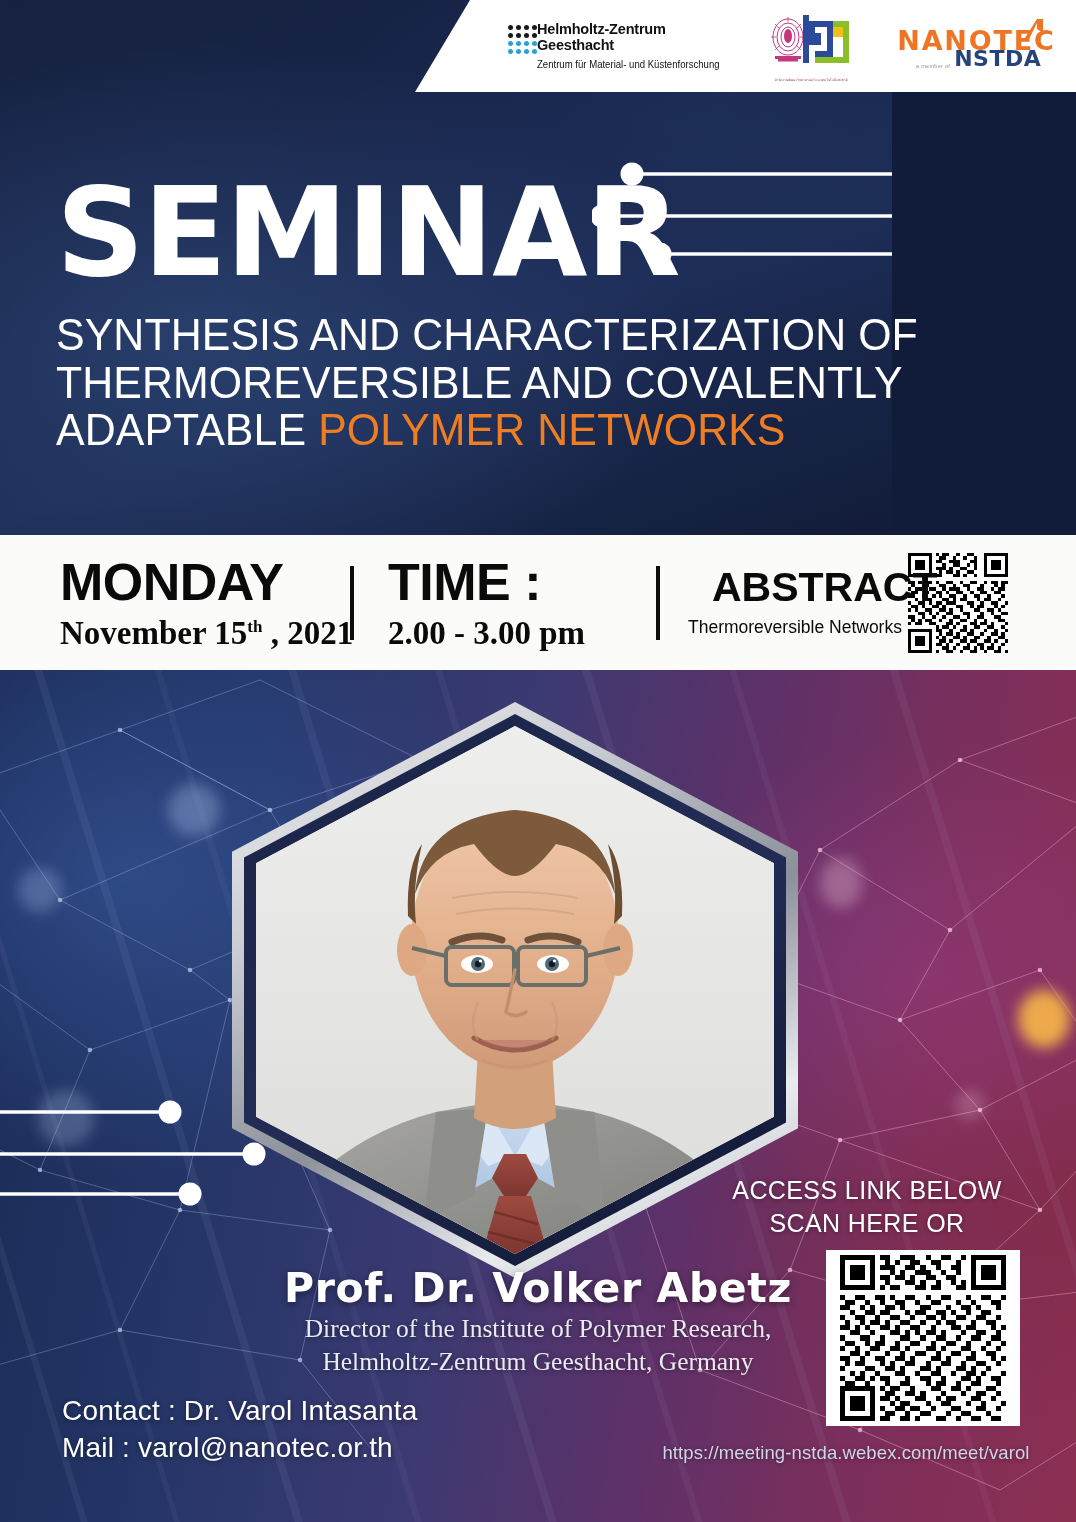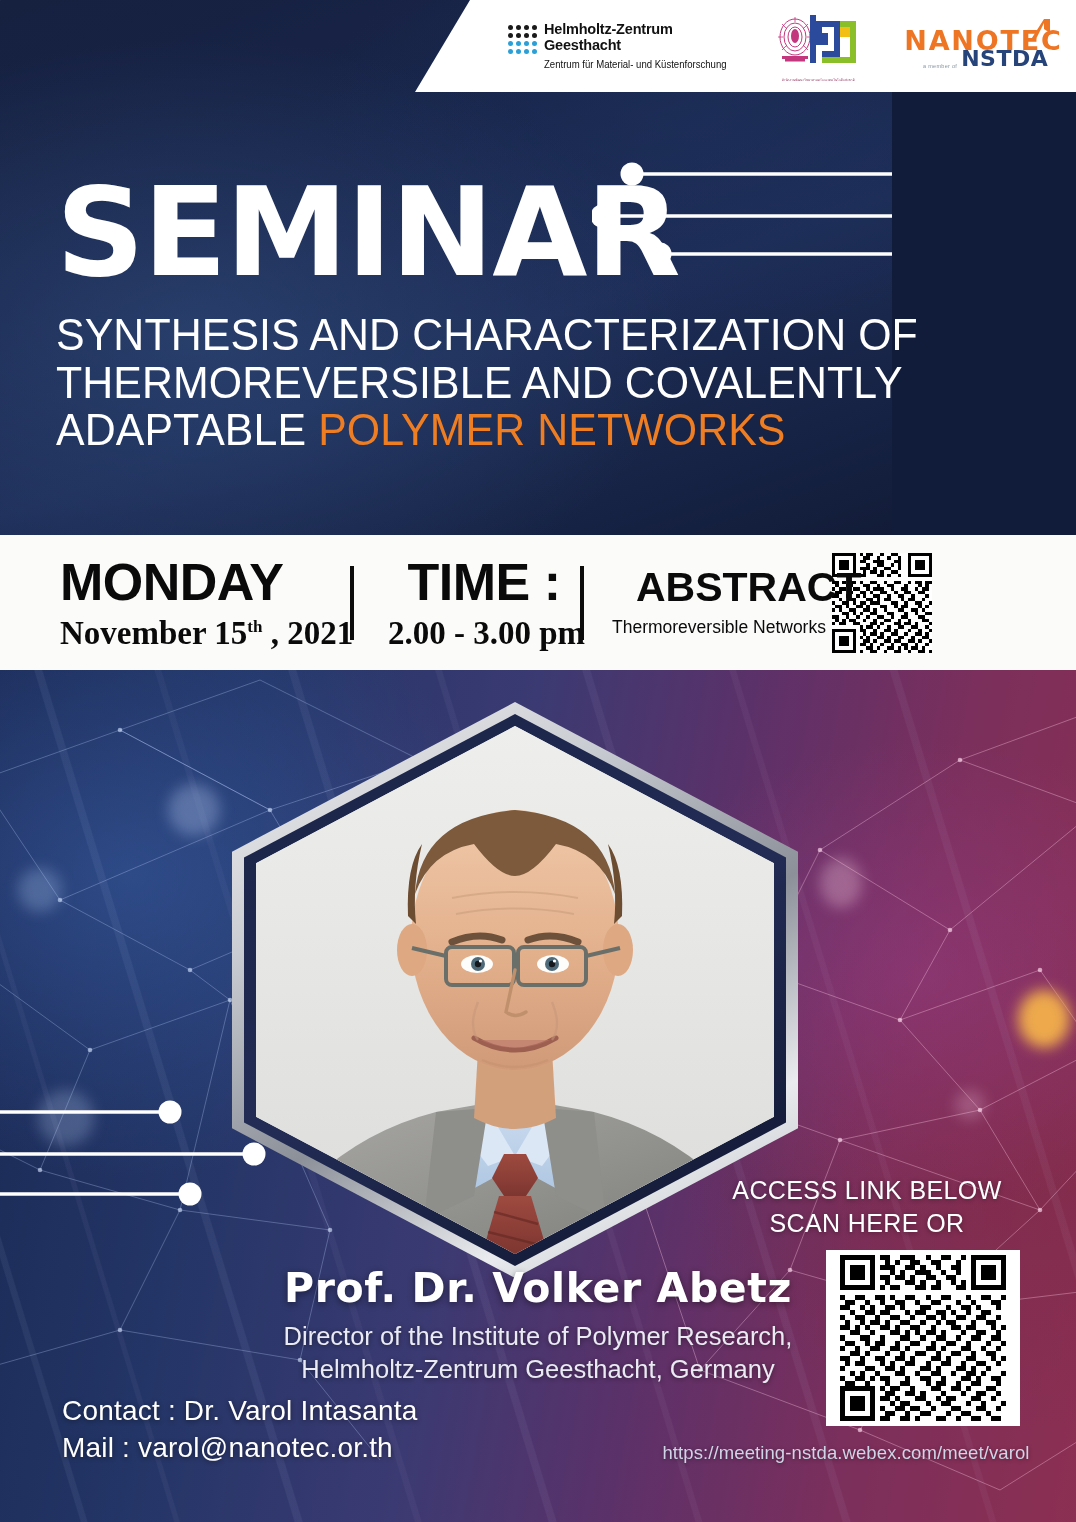--- a/index.html
+++ b/index.html
@@ -20,21 +20,21 @@
     background:#ffffff;
     clip-path: polygon(470px 0, 1076px 0, 1076px 92px, 415px 92px);
     z-index:6;
   }
   .logo-band-inner {
     position:absolute; top:0; left:470px; right:0; height:92px;
     display:flex; align-items:center; justify-content:flex-start; gap:34px;
     padding-left:38px;
   }
   
-  .hz-logo { display:flex; align-items:flex-start; gap:7px; }
+  .hz-logo { display:flex; align-items:flex-start; }
   .hz-dots { display:grid; grid-template-columns:repeat(4,5px); grid-auto-rows:5px; gap:3px; margin-top:3px; }
   .hz-dots i { display:block; width:5px; height:5px; border-radius:50%; background:#1a1a1a; }
   .hz-dots i.b { background:#2a9fd8; }
   .hz-txt { line-height:1.08; }
   .hz-name { font-size:14.5px; font-weight:bold; color:#111; letter-spacing:-0.2px; white-space:nowrap; }
   .hz-sub { font-size:10.2px; color:#111; margin-top:5px; white-space:nowrap;
             font-family:"Liberation Sans Narrow","Liberation Sans",sans-serif; transform:scaleX(0.94); transform-origin:left; }
 
   
   .pea-logo { position:relative; width:92px; height:74px; display:flex; align-items:center; justify-content:center; }
@@ -87,21 +87,21 @@
   
   .info-bar {
     position:absolute; top:535px; left:0; width:1076px; height:135px;
     background:#fbfbfa; z-index:5;
     display:flex; align-items:center;
   }
   .info-col { position:relative; height:100%; display:flex; flex-direction:column;
               justify-content:center; }
   .vr { width:4px; height:74px; background:#0c0c0c; flex:0 0 auto; }
   .c-day  { padding-left:60px; padding-right:4px; width:350px; }
-  .c-time { padding-left:34px; width:226px;text-align:center; }
+  .c-time { padding-left:34px; width:302px; }
   .c-abs  { padding-left:28px; padding-right:10px; width:238px; }
   .t-big {
     font-size:52px; font-weight:bold; color:#0a0a0a; line-height:1.0;
     font-family:"Liberation Sans Narrow","Liberation Sans", sans-serif;
     letter-spacing:-0.5px;
   }
   .t-small {
     font-size:33px; font-weight:bold; color:#0a0a0a; margin-top:9px; line-height:1.0;
     font-family:Liberation Serif, serif;
     white-space:nowrap;
@@ -161,23 +161,23 @@
   .portrait { position:absolute; inset:0; }
 
   
   .speaker { position:absolute; left:0; top:594px; width:1076px; text-align:center; z-index:6; }
   .sp-name {
     font-size:41px; font-weight:bold; color:#ffffff; letter-spacing:0.6px;
     text-shadow:0 2px 7px rgba(0,0,0,0.45);
     font-family:"DejaVu Sans", sans-serif;
   }
   .sp-role {
-    font-size:25.5px; color:#e9eaf2; line-height:1.28; margin-top:8px;
+    font-size:25.5px; color:#e9eaf2; line-height:1.28; margin-top:1px;
     text-shadow:0 1px 5px rgba(0,0,0,0.45);
-    font-family:Liberation Sans, sans-serif;
+    font-family:Liberation Serif, serif;
     text-align:center;
   }
 
   
   .scan-txt {
     position:absolute; right:44px; top:504px; width:330px; text-align:center; z-index:6;
     font-size:25px; color:#ffffff; line-height:1.3; letter-spacing:0.4px;
     text-shadow:0 1px 5px rgba(0,0,0,0.4);
   }
   .qr-big {

